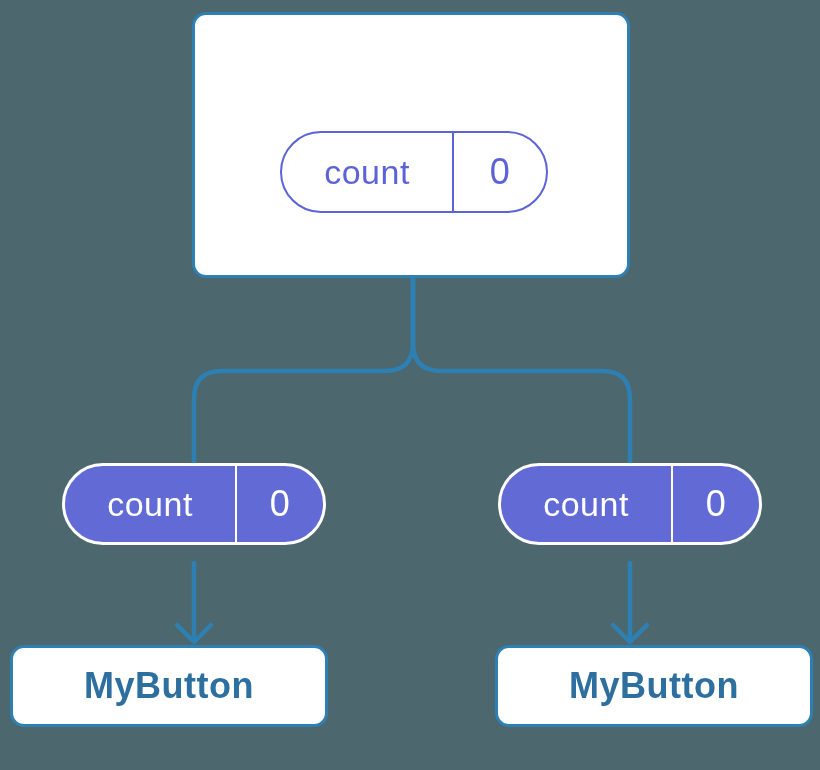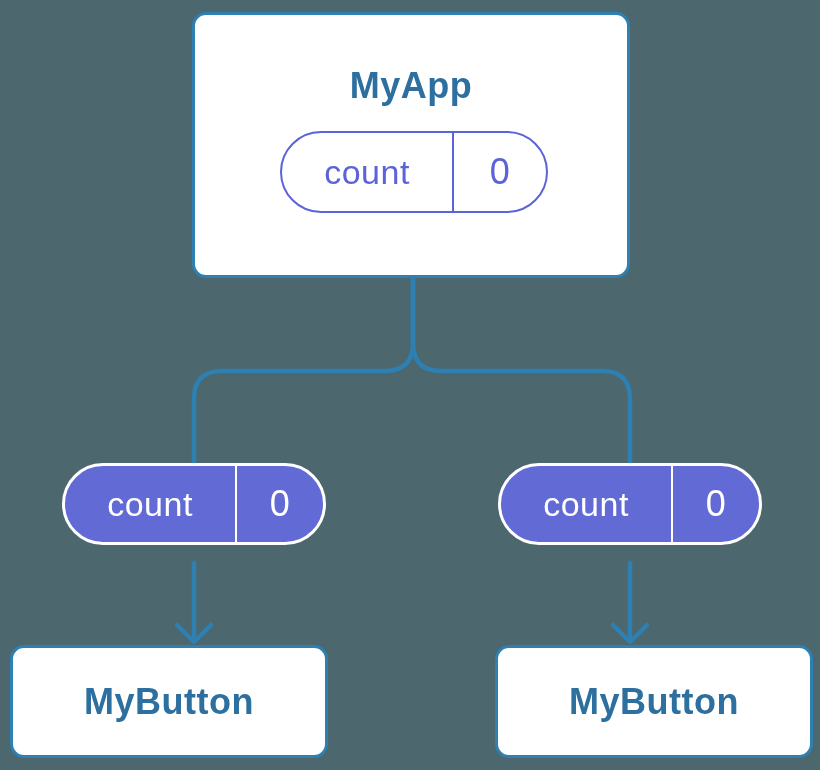--- a/index.html
+++ b/index.html
@@ -77,21 +77,21 @@
     letter-spacing: 0.5px;
   }
   .pill .seg-label { width: 170px; }
   .pill .seg-value {
     flex: 1;
     border-left: 2.5px solid currentColor;
     font-size: 36px;
   }
   .leaf-card {
     top: 645px;
-    width: 318px; height: 113px;
+    width: 318px; height: 82px;
     display: flex;
     align-items: center;
     justify-content: center;
   }
   .leaf-pos-left  { left: 10px; }
   .leaf-pos-right { left: 495px; }
 </style>
 </head>
 <body>
 
@@ -100,21 +100,20 @@
   <svg class="connectors" viewBox="0 0 820 770">
     <path d="M413 278 V343 Q413 371 385 371 H222 Q194 371 194 399 V463"></path>
     <path d="M413 278 V343 Q413 371 441 371 H602 Q630 371 630 399 V463"></path>
     <path d="M194 563 V639"></path>
     <path d="M177 625 L194 642 L211 625"></path>
     <path d="M630 563 V639"></path>
     <path d="M613 625 L630 642 L647 625"></path>
   </svg>
 
   <div class="card root-card">
-    <div class="card-title root-title">MyApp</div>
     <div class="pill pill-outline">
       <div class="seg seg-label">count</div>
       <div class="seg seg-value">0</div>
     </div>
   </div>
 
   <div class="pill pill-filled pill-pos-left">
     <div class="seg seg-label">count</div>
     <div class="seg seg-value">0</div>
   </div>

